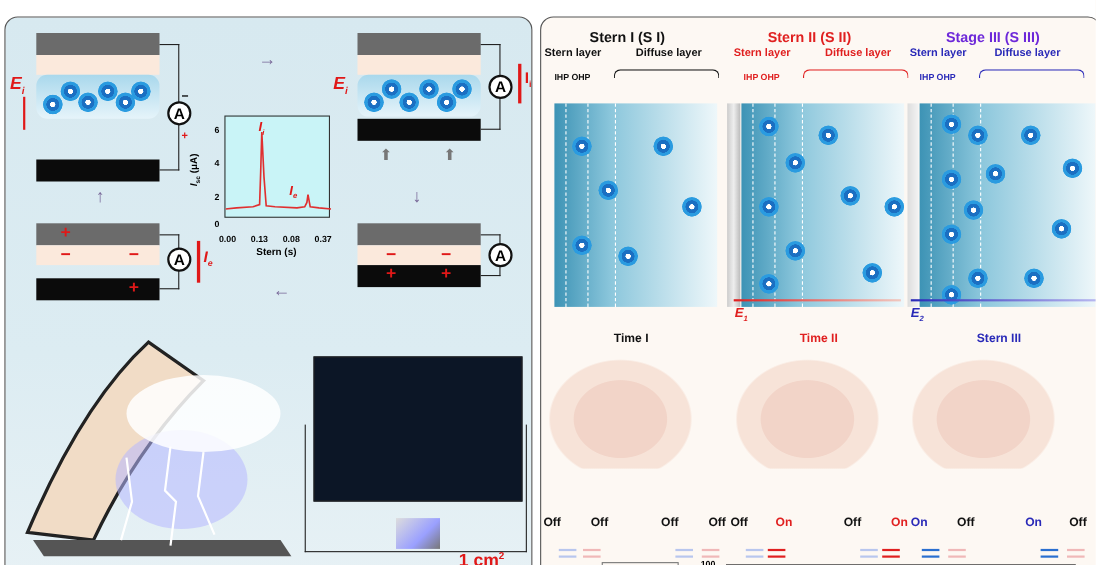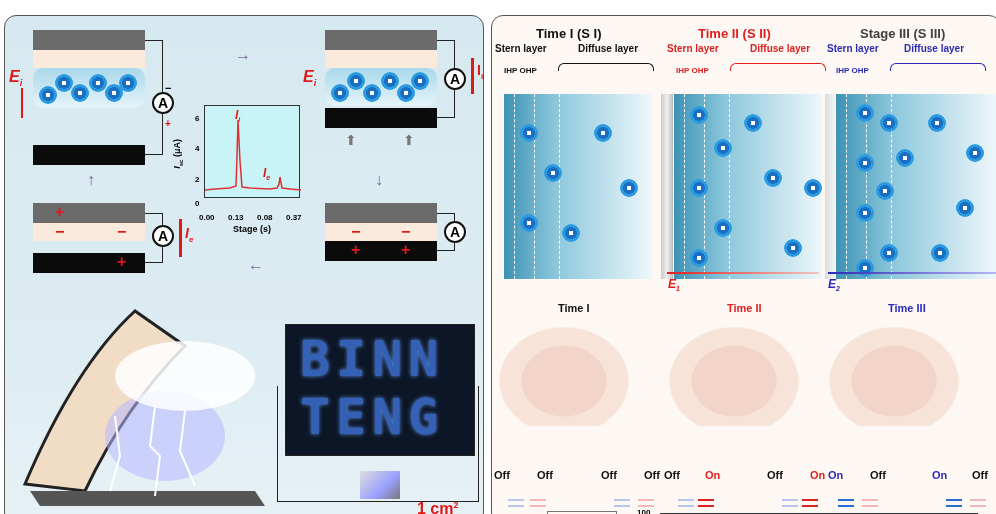--- a/index.html
+++ b/index.html
@@ -118,49 +118,47 @@
     <div class="abs red" style="left:58px;top:60px;font-size:12px;font-weight:bold;font-style:italic"><span>I</span><sub style="font-size:7px">e</sub></div>
   </div>
   <span class="tick" style="left:190px;top:98px">6</span>
   <span class="tick" style="left:190px;top:128px">4</span>
   <span class="tick" style="left:190px;top:159px">2</span>
   <span class="tick" style="left:190px;top:183px">0</span>
   <span class="tick" style="left:194px;top:197px">0.00</span>
   <span class="tick" style="left:223px;top:197px">0.13</span>
   <span class="tick" style="left:252px;top:197px">0.08</span>
   <span class="tick" style="left:281px;top:197px">0.37</span>
-  <div class="abs" style="left:228px;top:208px;font-size:9px;font-weight:bold">Stage (s)</div>
+  <div class="abs" style="left:228px;top:208px;font-size:9px;font-weight:bold">Stern (s)</div>
   <div class="abs" style="left:158px;top:132px;font-size:9px;font-weight:bold;transform:rotate(-90deg)"><i>I</i><sub style="font-size:6px">sc</sub><span> (μA)</span></div>
 
   <div class="abs" style="left:10px;top:290px;width:260px;height:200px">
     <svg width="260" height="200" viewBox="0 0 260 200">
       <path d="M10,178 Q60,60 120,5 L170,40 Q110,100 70,185 Z" fill="#f1dcc6" stroke="#222" stroke-width="3"></path>
       <polygon points="15,185 240,185 250,200 25,200" fill="#555"></polygon>
       <ellipse cx="150" cy="130" rx="60" ry="45" fill="#b6b8ff" opacity="0.55"></ellipse>
       <ellipse cx="170" cy="70" rx="70" ry="35" fill="#ffffff" opacity="0.85"></ellipse>
       <path d="M140,100 L135,140 L145,150 L140,190" stroke="#fff" stroke-width="2" fill="none"></path>
       <path d="M100,110 L105,150 L95,185" stroke="#fff" stroke-width="2" fill="none"></path>
       <path d="M170,105 L165,145 L180,180" stroke="#fff" stroke-width="2" fill="none"></path>
     </svg>
   </div>
 
   <div class="led">
-    <div class="abs" style="left:14px;top:6px;font-family:'DejaVu Sans Mono',monospace;font-size:50px;font-weight:bold;color:#3b6fcf;letter-spacing:6px;line-height:56px;text-shadow:0 0 4px #6aa2ff;opacity:0.85">BINN</div>
-    <div class="abs" style="left:14px;top:64px;font-family:'DejaVu Sans Mono',monospace;font-size:50px;font-weight:bold;color:#3b6fcf;letter-spacing:6px;line-height:56px;text-shadow:0 0 4px #6aa2ff;opacity:0.85">TENG</div>
   </div>
   <div class="abs wire" style="left:272px;top:370px;width:202px;height:116px;border-top:none"></div>
   <div class="abs" style="left:355px;top:455px;width:40px;height:28px;background:linear-gradient(135deg,#ddd,#9aa0ff 60%,#777)"></div>
   <div class="abs red" style="left:412px;top:484px;font-size:16px;font-weight:bold"><span>1 cm</span><sup style="font-size:9px">2</sup></div>
 </div>
 
 <div class="panel-right">
 
-  <div class="stage-title" style="left:44px;top:10px;color:#111">Time I (S I)</div>
-  <div class="stage-title" style="left:206px;top:10px;color:#e02020">Time II (S II)</div>
-  <div class="stage-title" style="left:368px;top:10px;color:#404040">Stage III (S III)</div>
+  <div class="stage-title" style="left:44px;top:10px;color:#111">Stern I (S I)</div>
+  <div class="stage-title" style="left:206px;top:10px;color:#e02020">Stern II (S II)</div>
+  <div class="stage-title" style="left:368px;top:10px;color:#6d28d9">Stage III (S III)</div>
 
   <div class="layer-label" style="left:3px;top:27px;color:#111">Stern layer</div>
   <div class="layer-label" style="left:86px;top:27px;color:#111">Diffuse layer</div>
   <div class="layer-label" style="left:175px;top:27px;color:#e02020">Stern layer</div>
   <div class="layer-label" style="left:258px;top:27px;color:#e02020">Diffuse layer</div>
   <div class="layer-label" style="left:335px;top:27px;color:#2a2ab8">Stern layer</div>
   <div class="layer-label" style="left:412px;top:27px;color:#2a2ab8">Diffuse layer</div>
 
   <div class="hp-label" style="left:12px;top:50px;color:#111"><span>IHP</span> <span>OHP</span></div>
   <div class="hp-label" style="left:184px;top:50px;color:#e02020"><span>IHP</span> <span>OHP</span></div>
@@ -215,21 +213,21 @@
       <div class="flower" style="left:120px;top:105px"></div>
   </div>
 
   <div class="abs" style="left:175px;top:256px;width:152px;height:2px;background:linear-gradient(90deg,#e02020,#f0c8c0)"></div>
   <div class="abs" style="left:336px;top:256px;width:170px;height:2px;background:linear-gradient(90deg,#2a2ab8,#b8b8f0)"></div>
   <div class="abs" style="left:176px;top:261px;font-size:12px;font-weight:bold;font-style:italic;color:#e02020"><span>E</span><sub style="font-size:7px">1</sub></div>
   <div class="abs" style="left:336px;top:261px;font-size:12px;font-weight:bold;font-style:italic;color:#2a2ab8"><span>E</span><sub style="font-size:7px">2</sub></div>
 
   <div class="abs" style="left:66px;top:286px;font-size:11px;font-weight:bold;color:#111">Time I</div>
   <div class="abs" style="left:235px;top:286px;font-size:11px;font-weight:bold;color:#e02020">Time II</div>
-  <div class="abs" style="left:396px;top:286px;font-size:11px;font-weight:bold;color:#2a2ab8">Time III</div>
+  <div class="abs" style="left:396px;top:286px;font-size:11px;font-weight:bold;color:#2a2ab8">Stern III</div>
 
   <div class="cord" style="left:6px;top:310px"></div>
   <div class="cord" style="left:176px;top:310px"></div>
   <div class="cord" style="left:336px;top:310px"></div>
 
   <div class="sw-label" style="left:2px;top:453px">Off</div>
   <div class="sw-label" style="left:45px;top:453px">Off</div>
   <div class="sw-label" style="left:109px;top:453px">Off</div>
   <div class="sw-label" style="left:152px;top:453px">Off</div>
   <div class="sw-label" style="left:172px;top:453px">Off</div>

